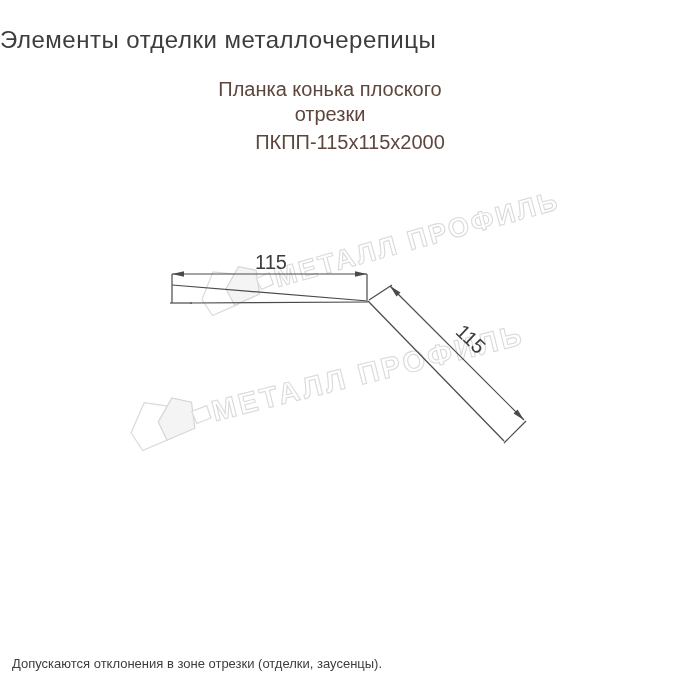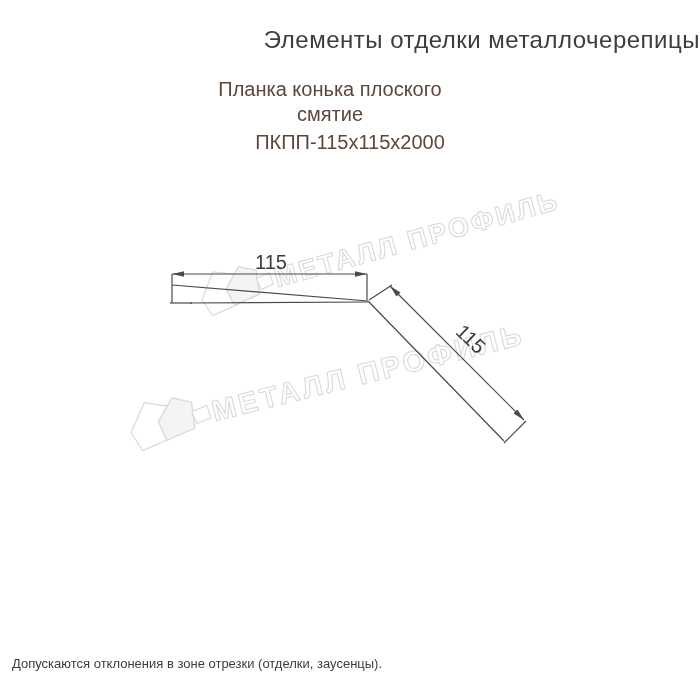--- a/index.html
+++ b/index.html
@@ -1,21 +1,21 @@
 <!DOCTYPE html>
 <html><head>
 <meta charset="utf-8">
 <style>
   html,body{margin:0;padding:0;background:#ffffff;}
   .canvas{
     position:relative;width:700px;height:700px;background:#ffffff;
     font-family:"Liberation Sans",sans-serif;overflow:hidden;
   }
   .title{
-    position:absolute;top:26px;left:0;width:700px;text-align:right;
+    position:absolute;top:26px;left:0;width:700px;text-align:left;
     font-size:24px;letter-spacing:.5px;color:#3d3d3d;
   }
   .subtitle{
     position:absolute;top:77px;left:0;width:660px;text-align:center;
     font-size:20px;line-height:25px;color:#5d463c;
   }
   .code{
     position:absolute;top:131px;left:0;width:700px;text-align:center;
     font-size:20px;color:#5d463c;
   }
@@ -36,21 +36,21 @@
 </style>
 </head>
 <body>
 
 <div class="canvas">
 
   <div class="title">Элементы отделки металлочерепицы</div>
 
   <div class="subtitle">
     <div>Планка конька плоского</div>
-    <div>смятие</div>
+    <div>отрезки</div>
   </div>
 
   <div class="code">ПКПП-115х115х2000</div>
 
   <svg class="drawing" width="700" height="700" viewBox="0 0 700 700">
 
     <g transform="translate(204,322) rotate(-15.5)">
       <path class="wm-shape" d="M4,-22 L22,-46 L42,-38 L38,-8 L10,-4 Z"></path>
       <path class="wm-shape2" d="M30,-26 L48,-44 L64,-36 L61,-12 L34,-8 Z"></path>
       <path class="wm-shape" d="M62,-28 L76,-30 L77,-18 L64,-16 Z"></path>

